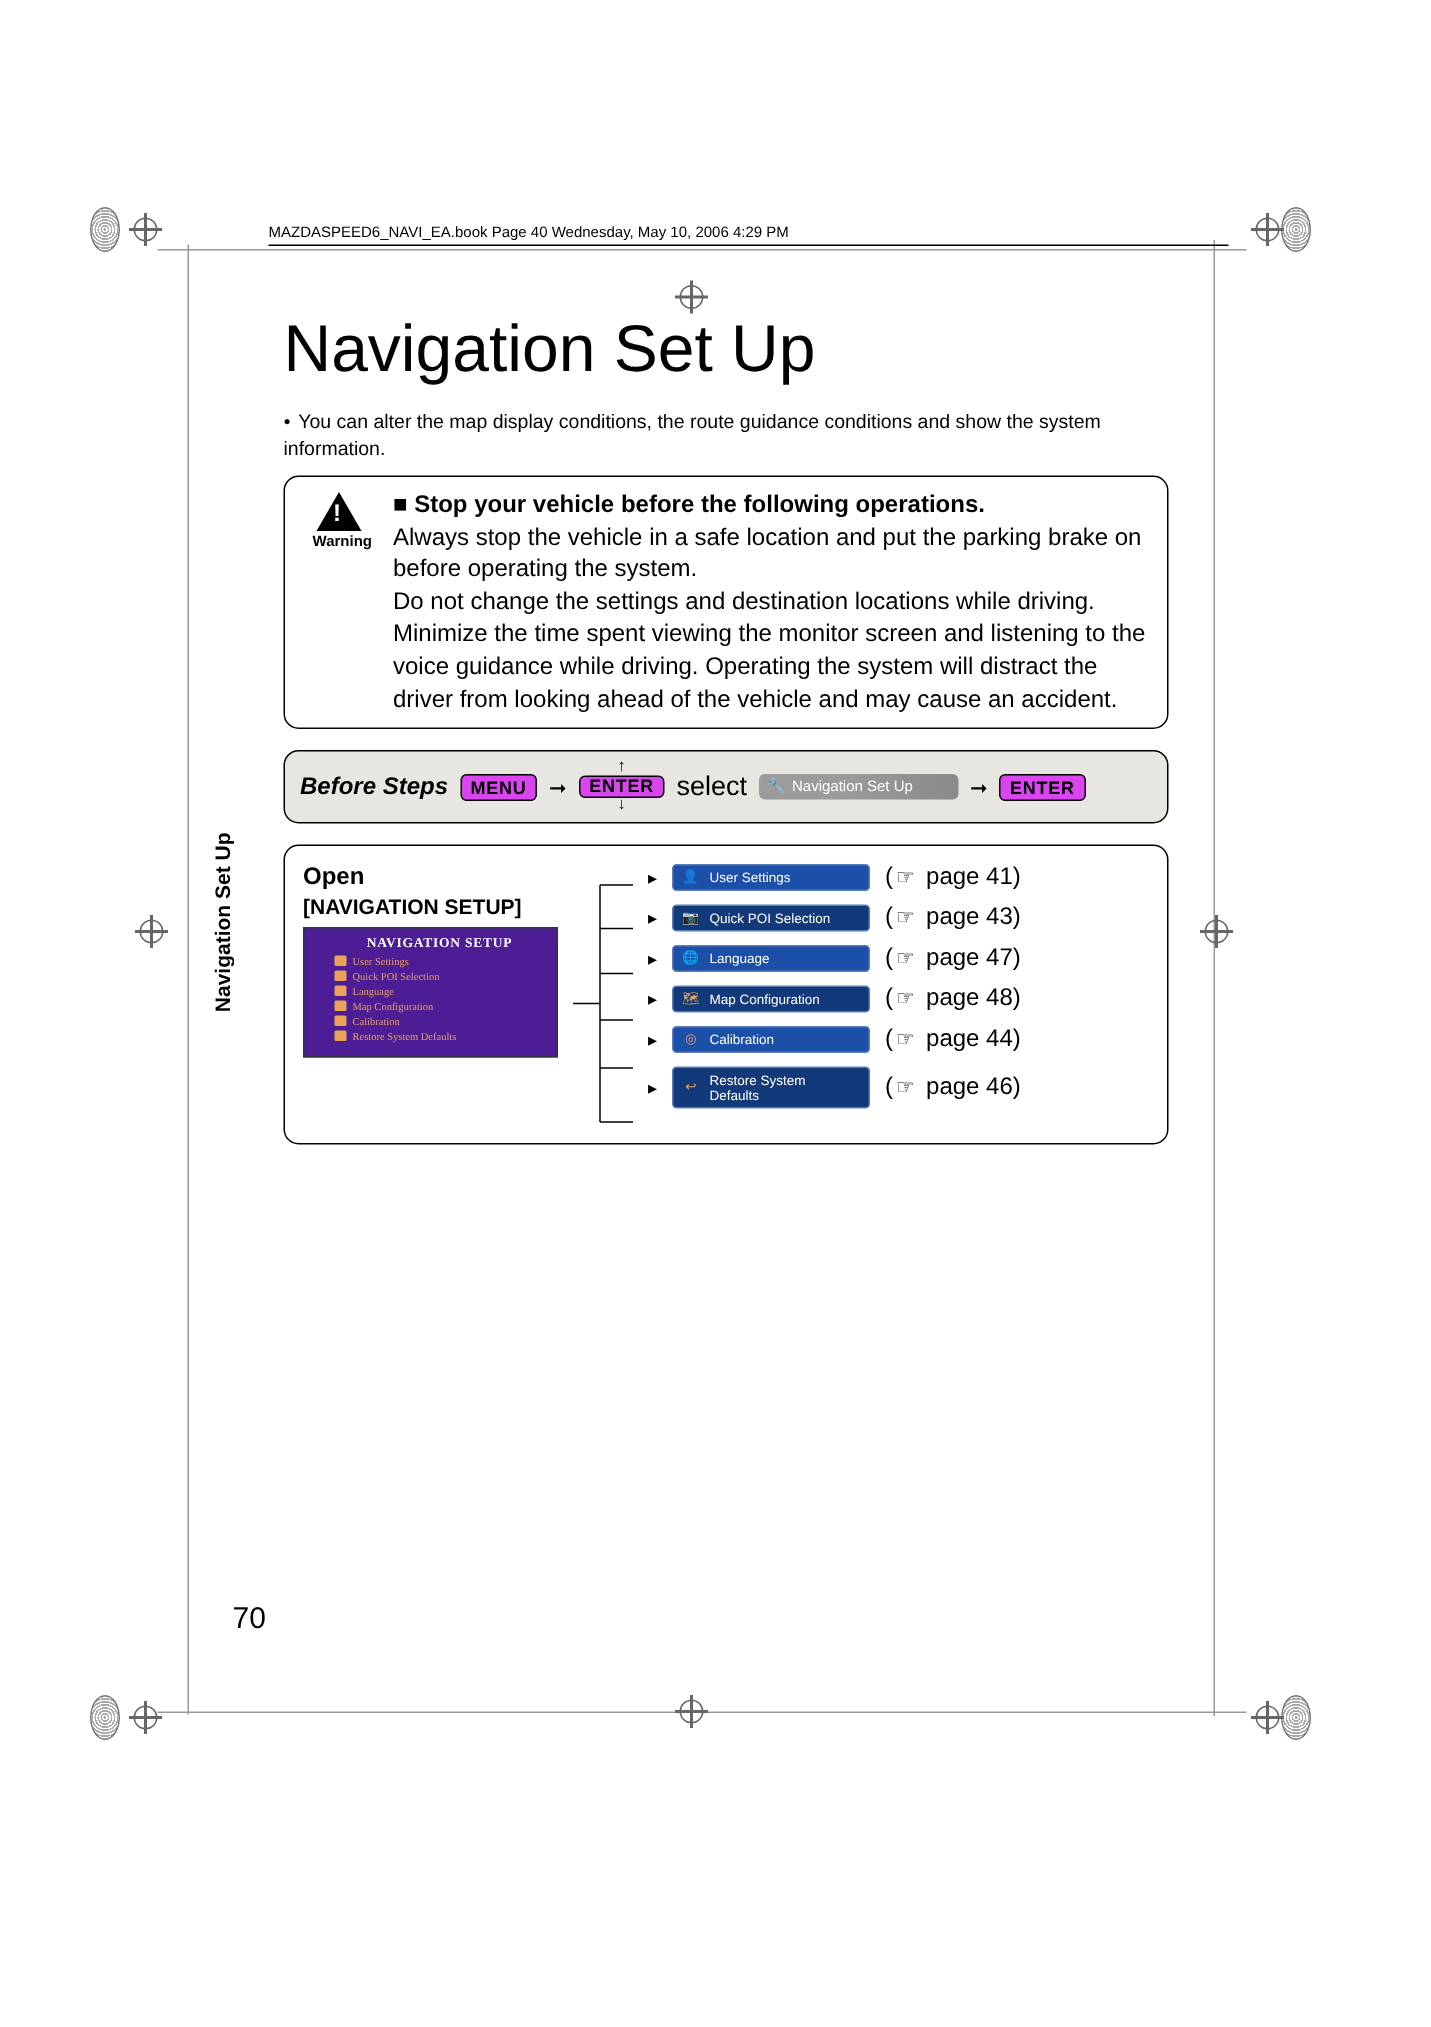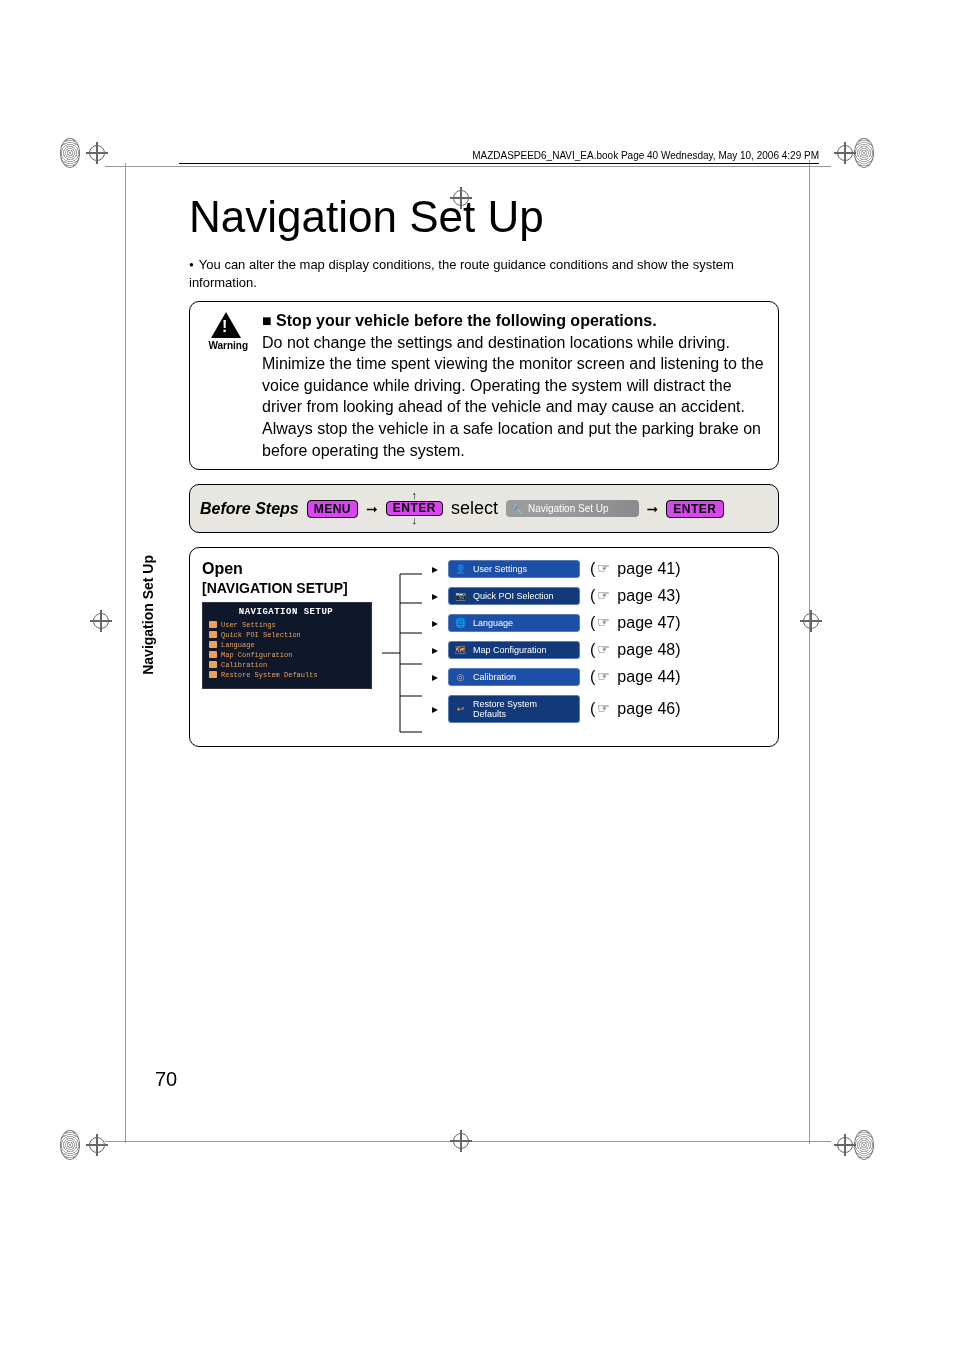--- a/index.html
+++ b/index.html
@@ -14,25 +14,24 @@
     .page {
       position: absolute;
       left: 189px;
       top: 150px;
       width: 590px;
     }
     .header-line {
       border-bottom: 1px solid #000;
       font-size: 10px;
       padding-bottom: 2px;
-      margin-bottom: 28px;
+      margin-bottom: 44px;
       position: relative;
       left: -10px;
       width: 640px;
-      text-align: right;
     }
     .title {
       font-size: 44px;
       font-weight: 400;
       margin-bottom: 14px;
     }
     .intro {
       font-size: 13px;
       line-height: 1.35;
       margin-bottom: 10px;
@@ -146,24 +145,24 @@
       border: 1px solid #000;
       border-radius: 10px;
       padding: 12px 12px 14px 12px;
       display: flex;
       gap: 10px;
     }
     .left-col { width: 170px; flex: 0 0 170px; }
     .open-title { font-size: 16px; font-weight: bold; margin-bottom: 2px; }
     .open-sub { font-size: 14px; font-weight: bold; margin-bottom: 6px; }
     .nav-screen {
-      background: #0f172a;
+      background: #4c1d95;
       border: 1px solid #334;
-      padding: 4px 6px 8px 4px;
-      font-family: Liberation Mono, monospace;
+      padding: 4px 6px 8px 18px;
+      font-family: Liberation Serif, serif;
     }
     .nav-head {
       color: #fff;
       font-size: 9px;
       font-weight: bold;
       text-align: center;
       letter-spacing: 0.5px;
       margin-bottom: 3px;
     }
     .nav-row {
@@ -348,22 +347,22 @@
 
   <p class="intro">You can alter the map display conditions, the route guidance conditions and show the system information.</p>
 
   <div class="warning-box">
     <div class="warn-icon">
       <div class="warn-tri"></div>
       <div class="warn-label">Warning</div>
     </div>
     <div class="warn-body">
       <div class="warn-head">Stop your vehicle before the following operations.</div>
+      <div>Always stop the vehicle in a safe location and put the parking brake on before operating the system.</div>
       <div>Do not change the settings and destination locations while driving. Minimize the time spent viewing the monitor screen and listening to the voice guidance while driving. Operating the system will distract the driver from looking ahead of the vehicle and may cause an accident.</div>
-      <div>Always stop the vehicle in a safe location and put the parking brake on before operating the system.</div>
     </div>
   </div>
 
   <div class="steps-bar">
     <span class="bs-label">Before Steps</span>
     <span class="hard-btn">MENU</span>
     <span class="arrow">➞</span>
     <span class="enter-stack">
       <span class="ar">↑</span>
       <span class="hard-btn">ENTER</span>

